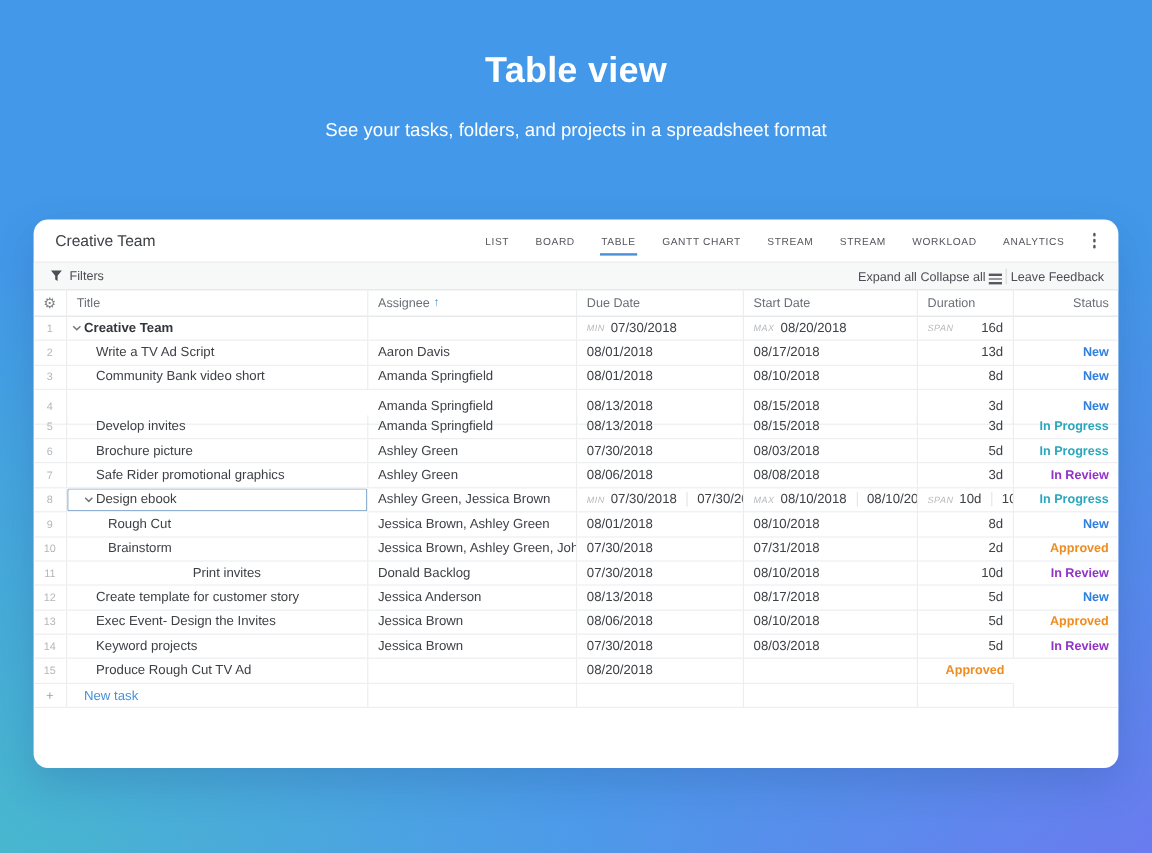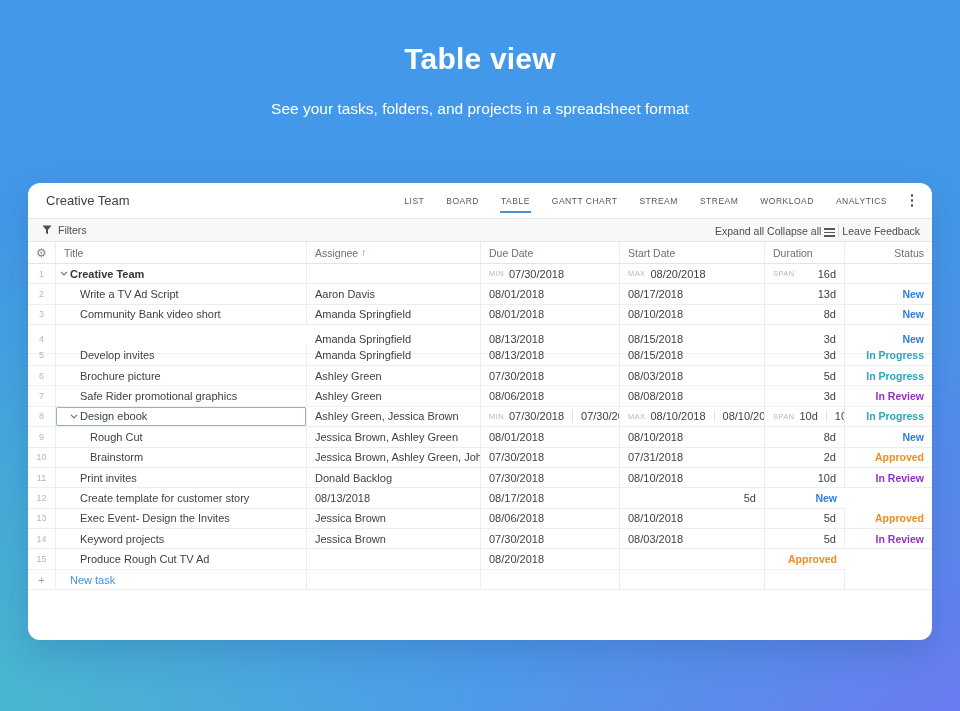--- a/index.html
+++ b/index.html
@@ -49,21 +49,21 @@
   .cell.num { justify-content: center; padding: 0 2px; color: #b3b7bb; font-size: 9px; }
   .gear { font-size: 12px; color: #7d8288; line-height: 1; cursor: pointer; }
   .sort-arrow { color: #4a90d9; margin-left: 3px; font-size: 10px; }
 
   .title-cell { padding-left: 2px; }
   .chev-slot { width: 12px; flex: none; display: flex; align-items: center; justify-content: center; }
   .row .title-text { color: #3c3f44; }
   .row.bold .title-text { font-weight: 700; color: #33363b; }
   .cell.selected { box-shadow: inset 0 0 0 1px #8fb0d1; border-radius: 2px; }
 
-  .prefix { font-size: 7.5px; color: #b5b9bd; letter-spacing: 0.4px; margin-right: 5px; flex: none; }
+  .prefix { font-size: 7.5px; color: #b5b9bd; letter-spacing: 0.4px; margin-right: 5px; flex: none; font-style: italic; }
   .val2wrap { margin-left: auto; display: flex; align-items: center; }
   .cellvdiv { width: 1px; height: 12px; background: #e4e5e7; margin: 0 8px; }
   .dur-val { margin-left: auto; }
   .dur .val2wrap { margin-left: 0; }
   .status-label { font-weight: 700; font-size: 10.5px; }
 
   .newtask .cell { border-bottom: 1px solid #edeef0; }
   .plus { color: #9aa0a5; font-size: 11px; }
   .newtask-label { color: #4a90d9; padding-left: 14px; cursor: pointer; }
 </style>
@@ -396,21 +396,21 @@
           </div>
     <div class="cell dur">
             <span class="dur-val">2d</span>
           </div>
     <div class="cell">
             <span class="status-label" style="color: rgb(239, 141, 31);">Approved</span>
           </div>
   </div>
         <div class="row">
     <div class="cell num">11</div>
-    <div class="cell title-cell" style="padding-left: 12px;">
+    <div class="cell title-cell" style="padding-left: 12px; justify-content: center;">
       <span class="chev-slot" style="visibility: hidden;">
         <svg width="8" height="5" viewBox="0 0 8 5">
                 <polyline points="1,0.8 4,3.8 7,0.8" fill="none" stroke="#70757a" stroke-width="1.2"></polyline>
               </svg>
       </span>
       <span class="title-text">Print invites</span>
     </div>
     <div class="cell">Donald Backlog</div>
     <div class="cell date start">
             <span>07/30/2018</span>
@@ -428,20 +428,21 @@
         <div class="row">
     <div class="cell num">12</div>
     <div class="cell title-cell" style="padding-left: 12px;">
       <span class="chev-slot" style="visibility: hidden;">
         <svg width="8" height="5" viewBox="0 0 8 5">
                 <polyline points="1,0.8 4,3.8 7,0.8" fill="none" stroke="#70757a" stroke-width="1.2"></polyline>
               </svg>
       </span>
       <span class="title-text">Create template for customer story</span>
     </div>
+    <div class="cell">Jessica Anderson</div>
     <div class="cell date start">
             <span>08/13/2018</span>
           </div>
     <div class="cell date due">
             <span>08/17/2018</span>
           </div>
     <div class="cell dur">
             <span class="dur-val">5d</span>
           </div>
     <div class="cell">

